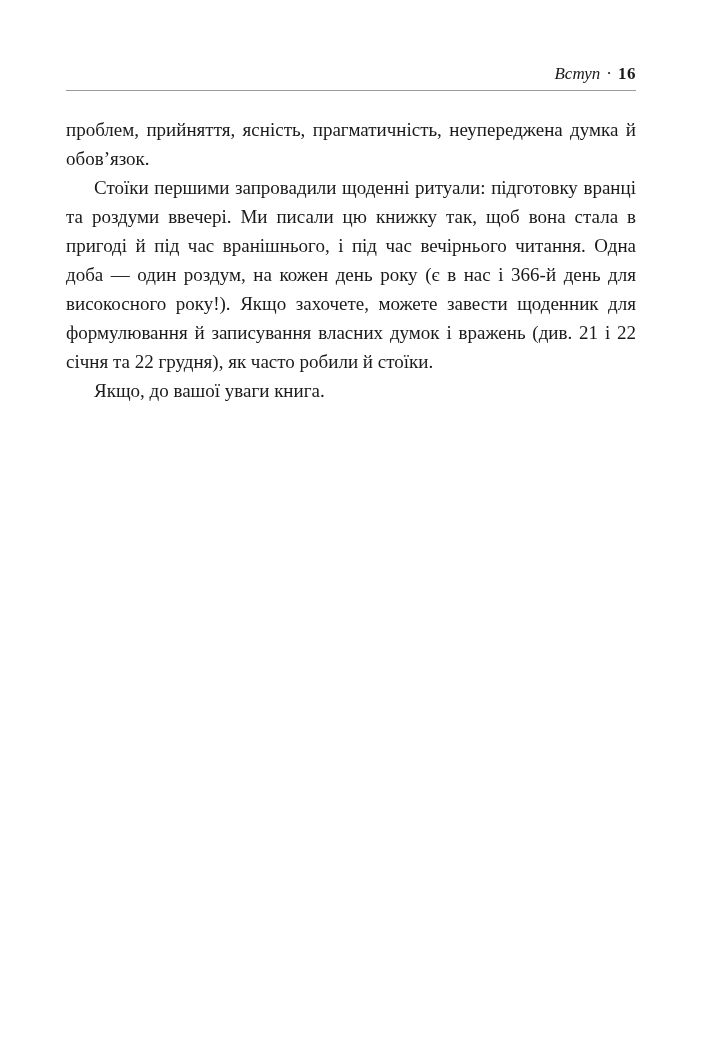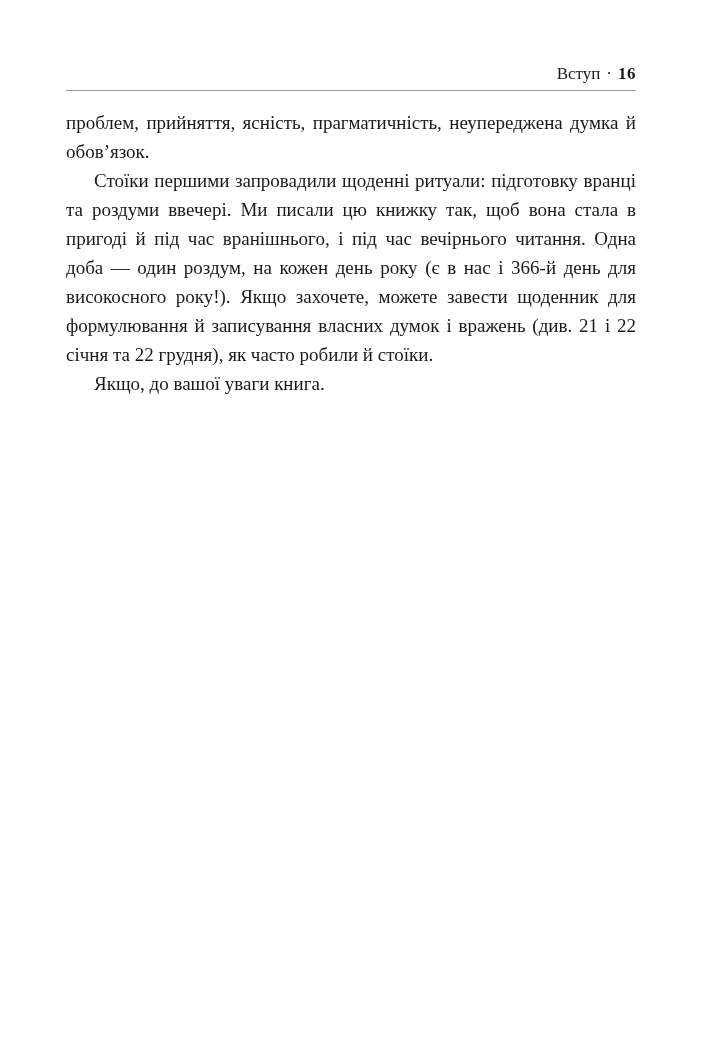--- a/index.html
+++ b/index.html
@@ -21,38 +21,39 @@
   }
   .page-header {
     padding-top: 64px;
     text-align: right;
     font-size: 17px;
     line-height: 20px;
     color: #1a1a1a;
     white-space: nowrap;
   }
   .running-head {
+    font-style: italic;
   }
   .head-sep {
     display: inline-block;
     margin: 0 6px;
   }
   .page-number {
     font-weight: bold;
     font-style: normal;
     letter-spacing: 0.5px;
   }
   .header-rule {
     border: none;
     border-top: 1px solid #9a9a9a;
     margin: 6px 0 0 0;
     height: 0;
   }
   .body-text {
-    margin-top: 17px;
+    margin-top: 24px;
     font-size: 19px;
     line-height: 29px;
     text-align: justify;
     hyphens: auto;
     -webkit-hyphens: auto;
   }
   .body-text p {
     margin: 0;
     padding: 0;
   }

